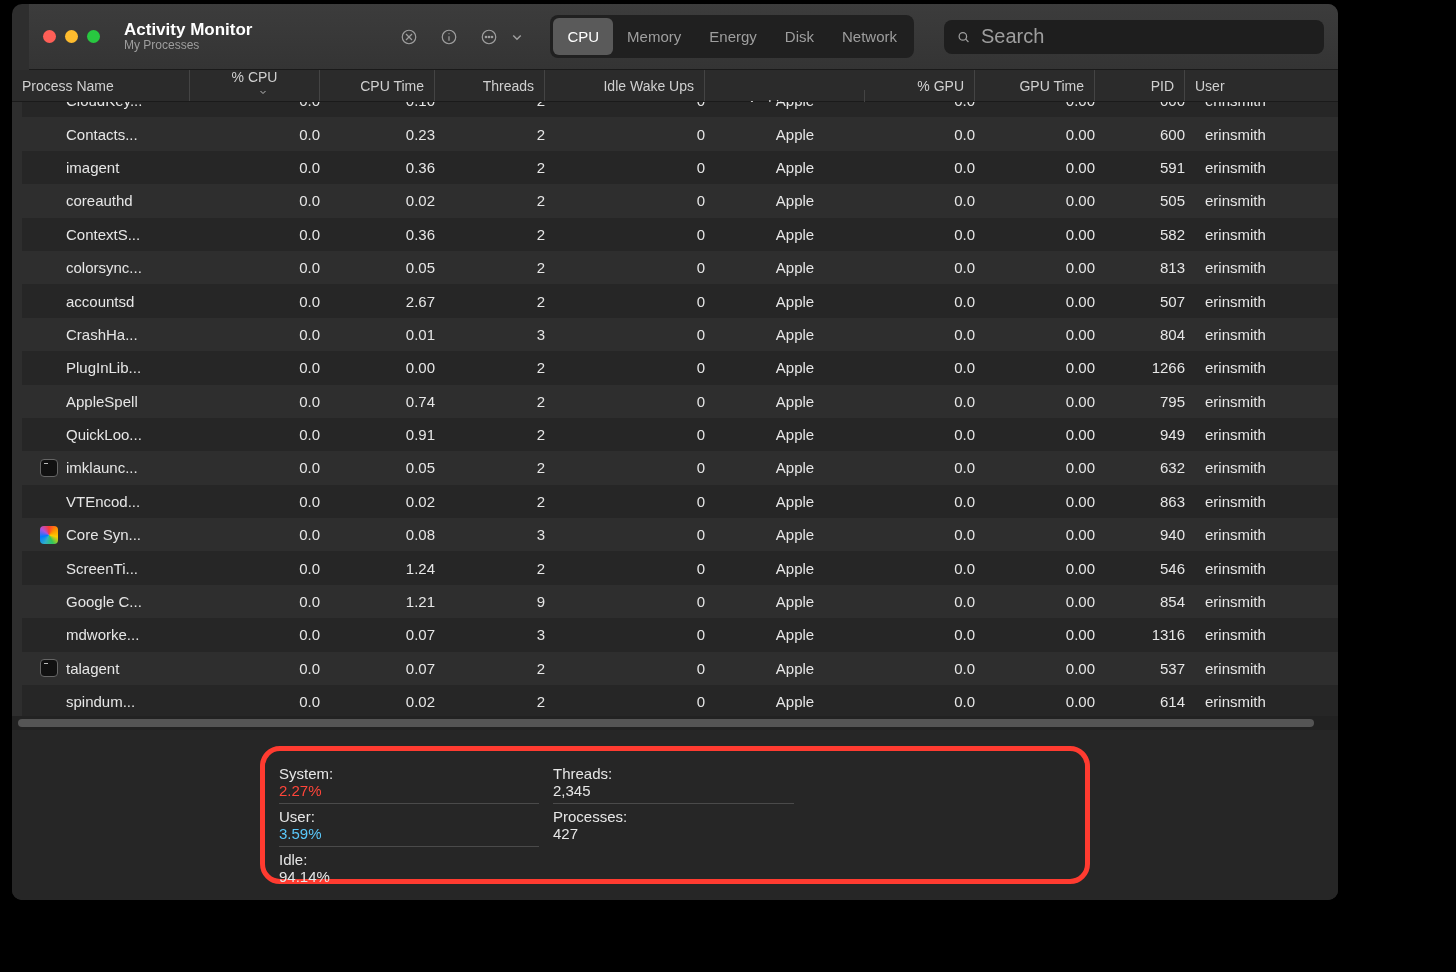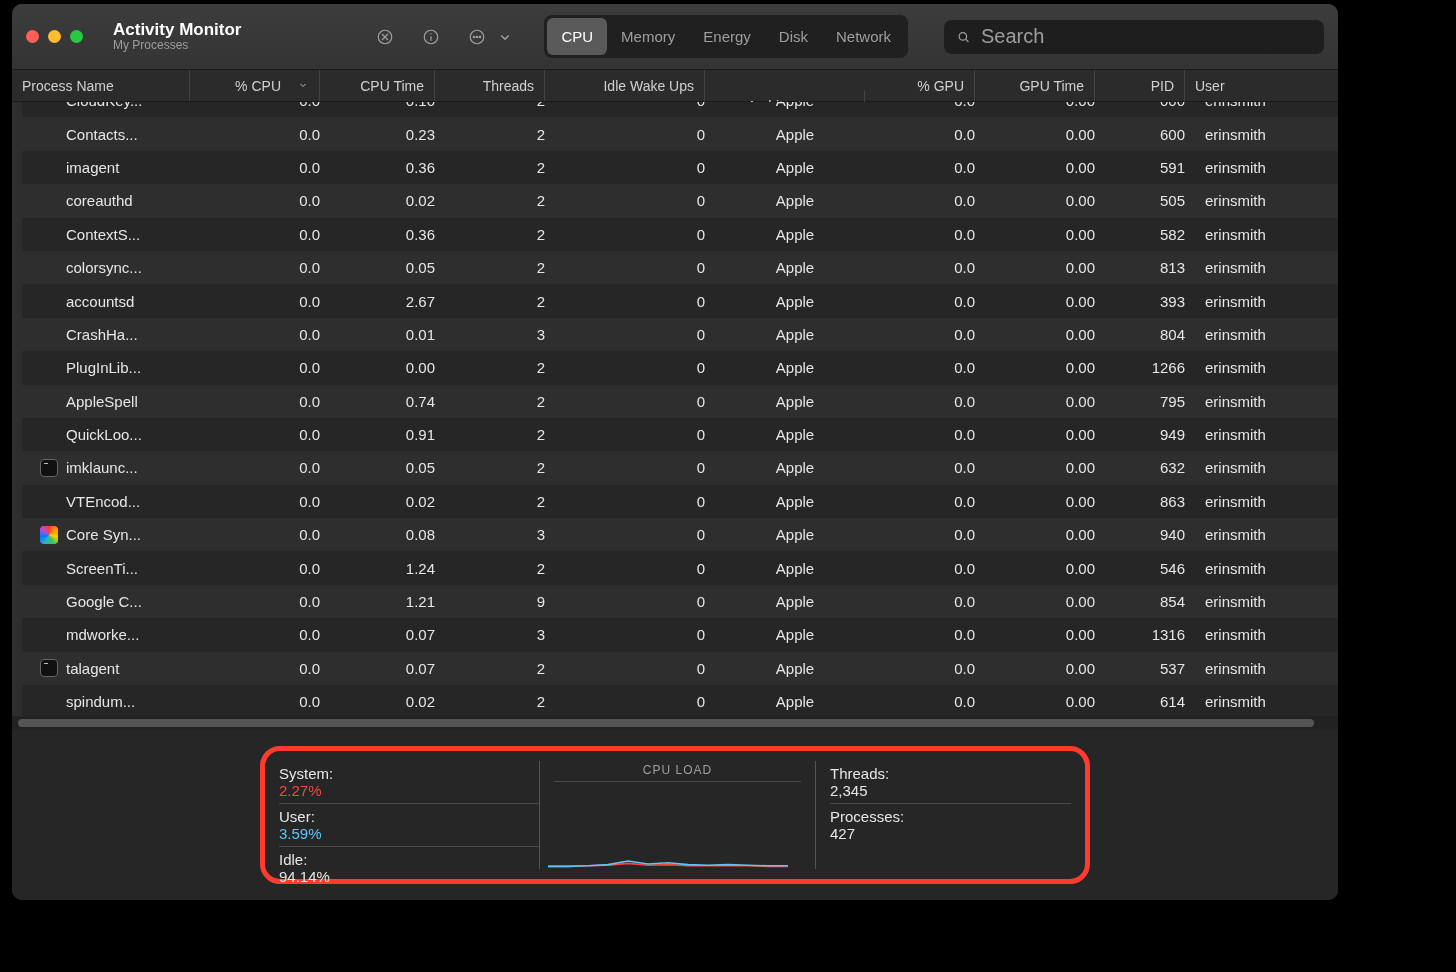--- a/index.html
+++ b/index.html
@@ -43,22 +43,23 @@
     flex-direction: column;
     box-shadow: 0 10px 40px rgba(0,0,0,0.6);
   }
   
   .toolbar {
     height: 66px;
     background: linear-gradient(#3c3c3c,#343434);
     display: flex;
     align-items: center;
     padding: 0 14px;
-    gap: 16px;
+    gap: 10px;
     border-bottom: 1px solid #1a1a1a;
+    margin-left: 17px;
   }
   .traffic-lights { display:flex; gap:9px; margin-right:14px;}
   .traffic-lights span { width:13px; height:13px; border-radius:50%; display:block;}
   .tl-red{background:var(--red);} .tl-yellow{background:var(--yellow);} .tl-green{background:var(--green);}
   .title-block { display:flex; flex-direction:column; line-height:1.15; margin-right:auto;}
   .title-main { font-weight:600; font-size:17px; color:#fff;}
   .title-sub { font-size:12px; color:var(--text-dim);}
   .tb-btn {
     width:30px; height:30px; border-radius:6px;
     display:flex; align-items:center; justify-content:center;
@@ -162,21 +163,21 @@
   .icon-terminal::after{
     content:""; position:absolute; left:3px; top:3px;
     width:4px;height:1px;background:#bbb;
   }
   .icon-cc {
     background: conic-gradient(#ff3b30,#ff9500,#ffcc00,#34c759,#30b0c7,#007aff,#af52de,#ff3b30);
   }
 
   
   .w-name{width:178px;}
-  .w-cpu{width:130px;}
+  .w-cpu{width:130px;flex-direction:column;}
   .w-cputime{width:115px;}
   .w-threads{width:110px;}
   .w-idle{width:160px;}
   .w-arch{width:160px;}
   .w-gpu{width:110px;}
   .w-gputime{width:120px;}
   .w-pid{width:90px;}
   .w-user{width:140px;}
 
   
@@ -431,21 +432,21 @@
             <span class="app-icon " style="visibility: hidden;"></span>
             <span>accountsd</span>
           </div>
           <div class="cell w-cpu ">0.0</div>
           <div class="cell w-cputime ">2.67</div>
           <div class="cell w-threads ">2</div>
           <div class="cell w-idle ">0</div>
           <div class="cell w-arch center">Apple</div>
           <div class="cell w-gpu ">0.0</div>
           <div class="cell w-gputime ">0.00</div>
-          <div class="cell w-pid ">393</div>
+          <div class="cell w-pid ">507</div>
           <div class="cell w-user left">erinsmith</div>
         </div>
         <div class="row">
           <div class="cell left w-name name-cell">
             <span class="app-icon " style="visibility: hidden;"></span>
             <span>CrashHa...</span>
           </div>
           <div class="cell w-cpu ">0.0</div>
           <div class="cell w-cputime ">0.01</div>
           <div class="cell w-threads ">3</div>
@@ -638,27 +639,20 @@
         </div>
         <div class="frow">
           <span>User:</span>
           <span class="v-blue">3.59%</span>
         </div>
         <div class="frow">
           <span>Idle:</span>
           <span>94.14%</span>
         </div>
       </div>
-      <div class="fcol chart">
-        <div class="chart-title">CPU LOAD</div>
-        <svg class="chart-svg" viewBox="0 0 240 60" preserveAspectRatio="none" id="sparkline">
-            <polyline points="0,57.4 20,57.4 40,56.8 60,56.2 80,54.4 100,56.2 120,55.6 140,56.8 160,56.8 180,56.8 200,56.8 220,57.4 240,57.4" fill="none" stroke="#ff453a" stroke-width="1.6"></polyline>
-            <polyline points="0,57.4 20,57.4 40,56.8 60,55.6 80,52 100,55 120,53.8 140,55.6 160,56.2 180,55.6 200,56.2 220,56.8 240,56.8" fill="none" stroke="#5ac8fa" stroke-width="1.6"></polyline>
-          </svg>
-      </div>
       <div class="fcol counts">
         <div class="frow">
           <span>Threads:</span>
           <span>2,345</span>
         </div>
         <div class="frow">
           <span>Processes:</span>
           <span>427</span>
         </div>
       </div>

